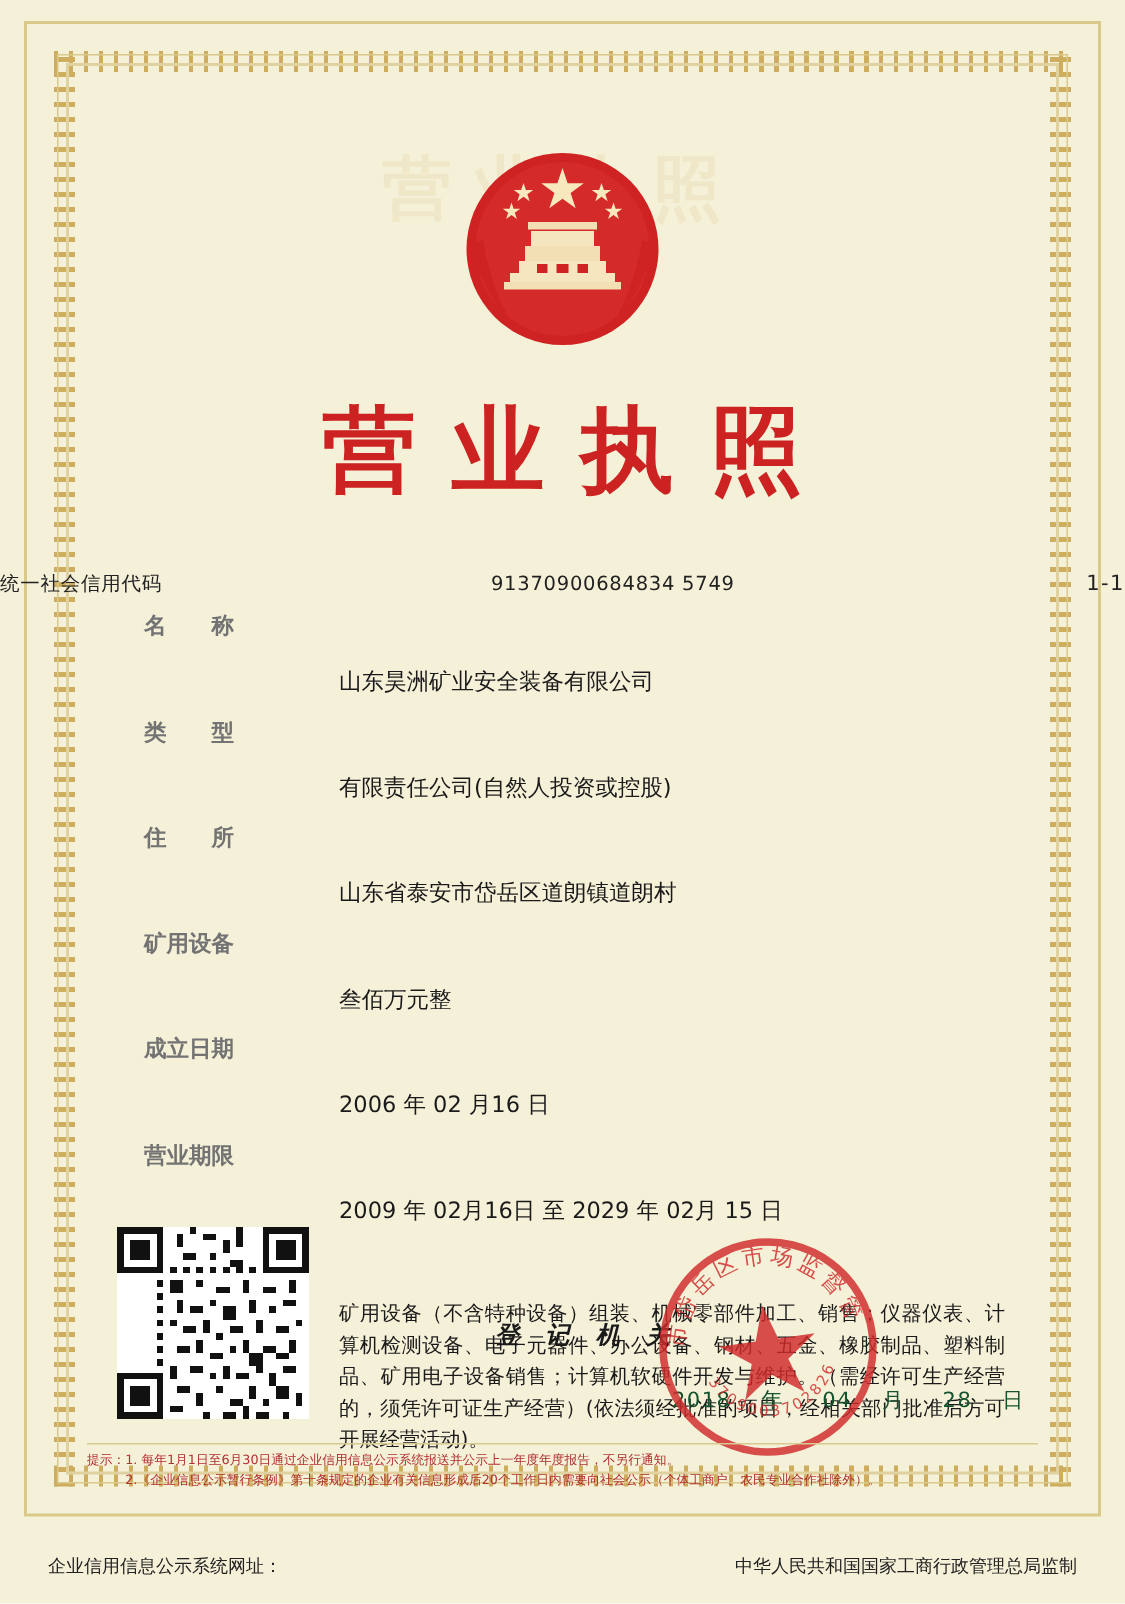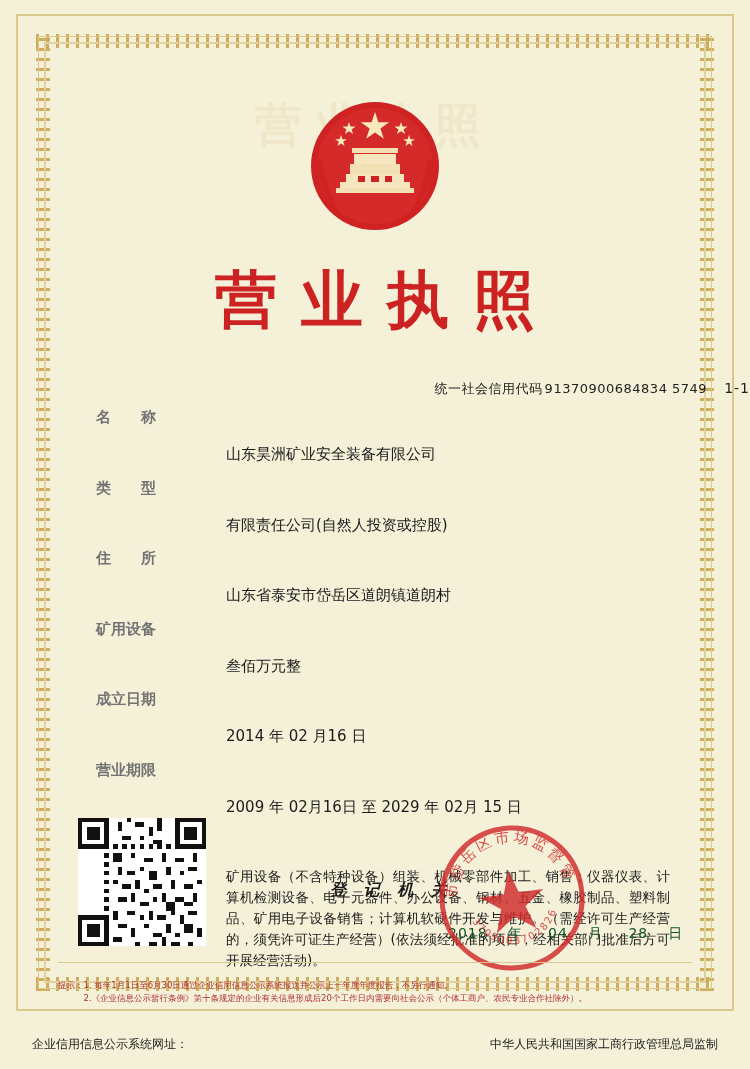--- a/index.html
+++ b/index.html
@@ -98,21 +98,21 @@
     letter-spacing: 4px;
     color: #333;
   }
 
   
   .code-row {
     position: absolute;
     left: 0; right: 0;
     top: 380px;
     display: flex;
-    justify-content: flex-end;
+    justify-content: space-between;
     align-items: baseline;
     font-size: 13px;
     color: #222;
   }
   .code-row .code-label { letter-spacing: .5px; }
   .code-row .code-value { margin-left: 2px; letter-spacing: .5px; }
   .code-row .code-serial { margin-left: 17px; font-size: 14px; letter-spacing: 1px; }
 
   
   .fields {
@@ -196,21 +196,21 @@
   
   .notes {
     position: absolute;
     left: 58px;
     right: 58px;
     top: 962px;
     font-size: 8.5px;
     color: #b03030;
     line-height: 1.5;
     border-top: 1px solid #d8c990;
-    padding-top: 16px;
+    padding-top: 5px;
   }
   .notes div { white-space: nowrap; overflow: hidden; }
 
   
   .footer-left {
     position: absolute;
     left: 32px;
     bottom: 16px;
     font-size: 12px;
     color: #222;
@@ -285,21 +285,21 @@
     <div class="field">
       <div class="field-label">住　　所</div>
       <div class="field-value">山东省泰安市岱岳区道朗镇道朗村</div>
     </div>
     <div class="field">
       <div class="field-label">矿用设备</div>
       <div class="field-value">叁佰万元整</div>
     </div>
     <div class="field">
       <div class="field-label">成立日期</div>
-      <div class="field-value date-value">2014 年 02 月16 日</div>
+      <div class="field-value date-value">2006 年 02 月16 日</div>
     </div>
     <div class="field">
       <div class="field-label">营业期限</div>
       <div class="field-value date-value">2009 年 02月16日 至 2029 年 02月 15 日</div>
     </div>
     <div class="field">
       <div class="field-label">经营范围</div>
       <div class="field-value scope">矿用设备（不含特种设备）组装、机械零部件加工、销售；仪器仪表、计算机检测设备、电子元器件、办公设备、钢材、五金、橡胶制品、塑料制品、矿用电子设备销售；计算机软硬件开发与维护。（需经许可生产经营的，须凭许可证生产经营）(依法须经批准的项目，经相关部门批准后方可开展经营活动)。</div>
     </div>
   </div>

